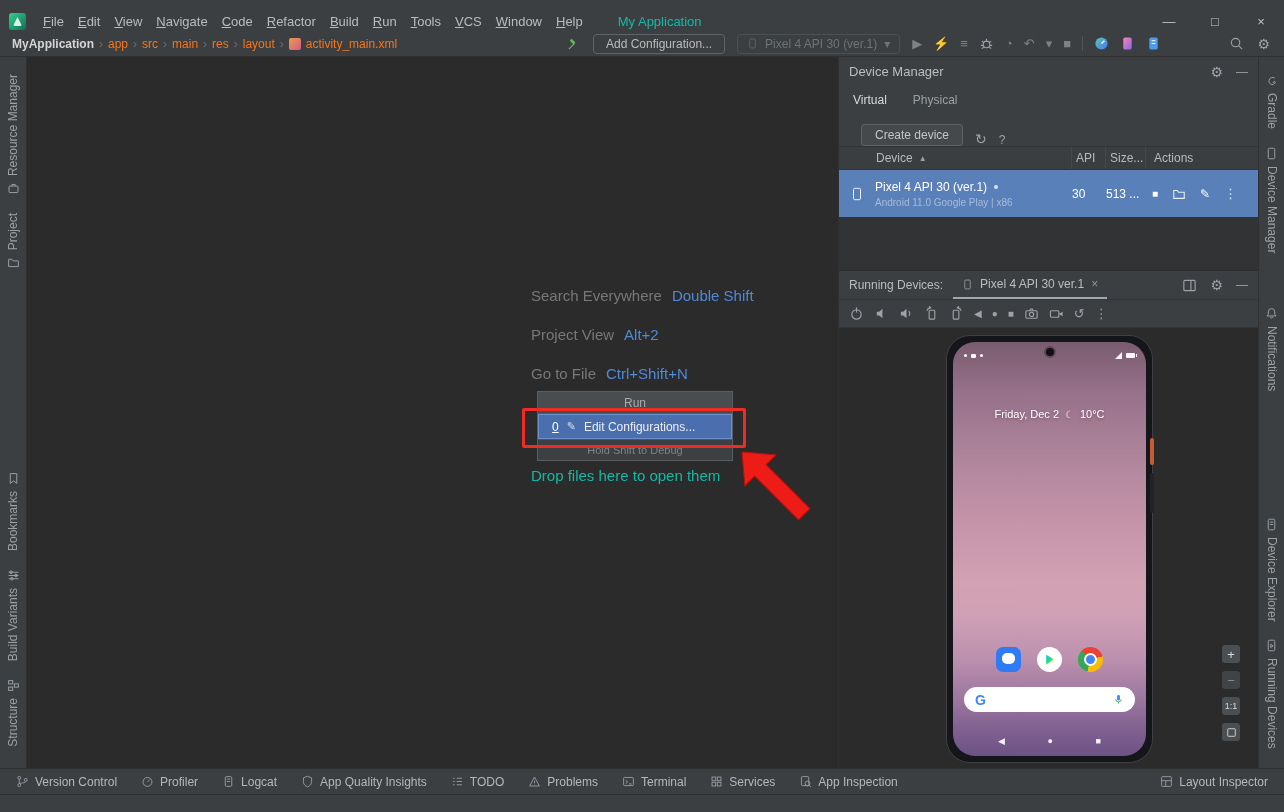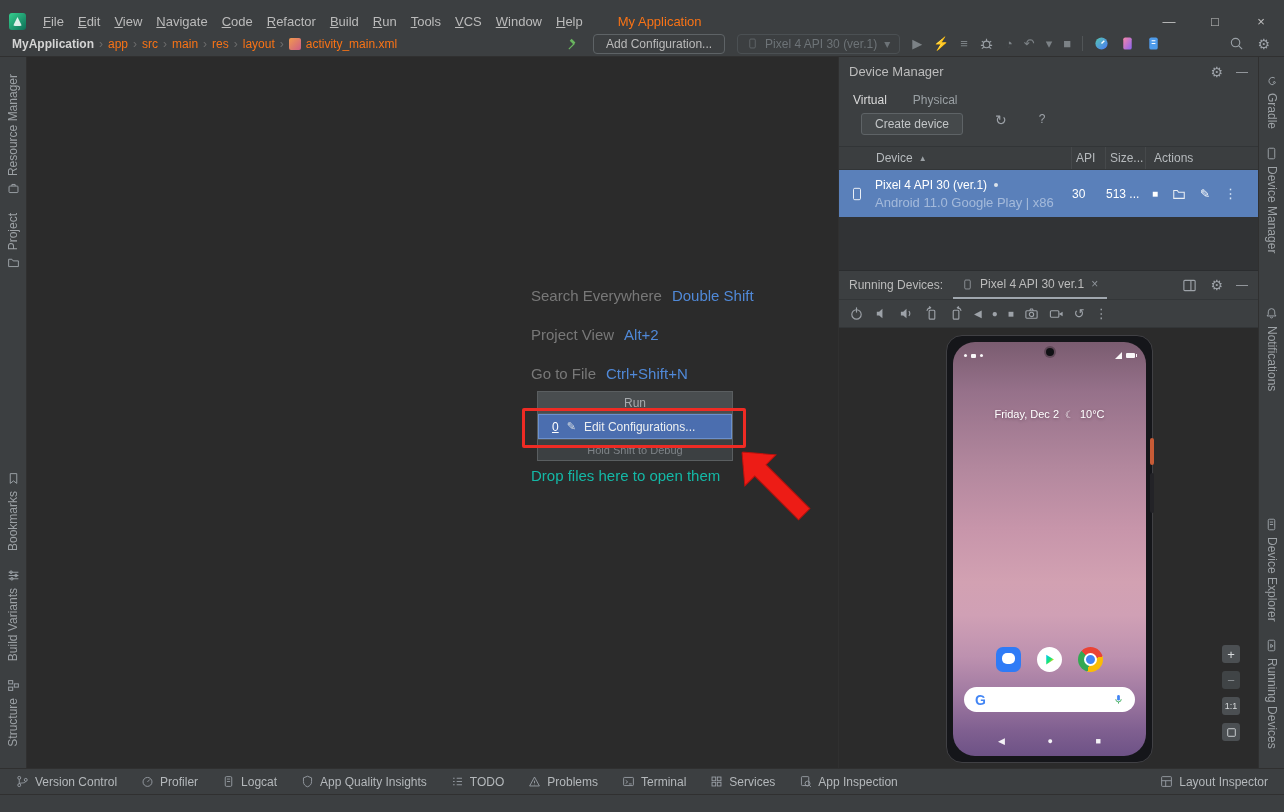--- a/index.html
+++ b/index.html
@@ -11,21 +11,21 @@
   
   .titlebar { position:absolute; top:0; left:0; right:0; height:44px; background:#3c3f41;
               display:flex; align-items:center; border-bottom:1px solid #303030; }
   .logo { width:17px; height:17px; margin:0 10px 0 9px; border-radius:3px;
           background:linear-gradient(135deg,#35d08e,#0e6e57); position:relative; }
   .logo::after { content:""; position:absolute; left:4px; top:4px; width:9px; height:9px;
                  border-radius:2px; background:rgba(255,255,255,.85);
                  clip-path:polygon(50% 0,100% 100%,0 100%); }
   .menu { display:inline-block; padding:0 7px; color:#bbbbbb; font-size:13px; line-height:30px; }
   .menu::first-letter { text-decoration:underline; }
-  .win-title { color:#f97316; margin-left:28px; font-size:13px; }
+  .win-title { color:#14b8a6; margin-left:28px; font-size:13px; }
   .win-controls { margin-left:auto; display:flex; height:30px; }
   .win-btn { width:46px; text-align:center; line-height:30px; font-size:13px; color:#c3c3c3; }
 
   
   .toolbar { position:absolute; top:30px; left:0; right:0; height:27px; background:#3c3f41;
              border-bottom:1px solid #303030; }
   .breadcrumbs { position:absolute; left:12px; top:0; height:27px; display:flex; align-items:center; }
   .crumb { color:#f97316; }
   .crumb.first { color:#d4d4d4; font-weight:bold; }
   .sep { color:#6b6b6b; margin:0 5px; }
@@ -71,52 +71,52 @@
                transform:rotate(45deg); transform-origin:0 25px; }
   .drop-hint { position:absolute; left:503px; top:410px; font-size:15px; color:#14b8a6;text-align:center; }
 
   
   .right-panel { position:absolute; left:838px; top:57px; width:420px; height:711px;
                  background:#3c3f41; border-left:1px solid #303030; display:flex; flex-direction:column; }
   .panel-icons { margin-left:auto; display:flex; gap:13px; color:#9aa0a6; align-items:center; padding-right:10px; }
   .dm-header { height:29px; display:flex; align-items:center; padding-left:10px; font-size:13px; color:#bcbcbc; }
   .dm-tabs { height:27px; display:flex; align-items:center; padding-left:14px; gap:26px; font-size:12px; }
   .tab-sel { color:#dadada; } .tab-dim { color:#9aa0a4; }
-  .dm-toolbar { height:33px; display:flex; align-items:flex-start; padding-left:22px; gap:32px; color:#9aa0a4; }
+  .dm-toolbar { height:33px; display:flex; align-items:flex-end; padding-left:22px; gap:12px; color:#9aa0a4; }
   .create-btn { border:1px solid #5e6366; background:#45494b; border-radius:3px; padding:3px 13px; color:#c3c6c8; font-size:12px; }
   .dm-thead { height:24px; background:#3b3e40; border-top:1px solid #323537; border-bottom:1px solid #323537;
               display:flex; align-items:center; font-size:12px; color:#b6babd; }
   .th-device { flex:1; padding-left:37px; display:flex; gap:6px; align-items:center; border-right:1px solid #46494b; height:100%; }
   .th-api { width:34px; padding-left:4px; border-right:1px solid #46494b; height:100%; display:flex; align-items:center; }
   .th-size { width:40px; padding-left:4px; border-right:1px solid #46494b; height:100%; display:flex; align-items:center; }
   .th-actions { width:112px; padding-left:8px; height:100%; display:flex; align-items:center; }
   .sort-ico { font-size:8px; color:#9aa0a4; }
   .dm-row { height:47px; background:#5a80ba; display:flex; align-items:center; color:#ffffff; }
   .row-icon { width:36px; display:flex; justify-content:center; }
   .row-main { flex:1; }
   .row-name { font-size:12px; display:flex; align-items:center; gap:7px; }
   .row-dot { width:4px; height:4px; background:#dbe2ea; border-radius:50%; }
-  .row-sub { font-size:13px; color:rgba(235,242,252,.5); margin-top:3px; }
+  .row-sub { font-size:10px; color:rgba(235,242,252,.5); margin-top:3px; }
   .row-api { width:34px; font-size:12px; }
   .row-size { width:40px; font-size:12px; }
   .row-actions { width:112px; display:flex; gap:14px; align-items:center; padding-left:6px; }
   .dm-body { height:53px; background:#313335; }
 
   .rd-header { height:29px; background:#3c3f41; border-top:1px solid #2b2d2f; display:flex; align-items:center; padding-left:10px; font-size:12px; }
   .rd-tab { margin-left:10px; height:100%; display:flex; align-items:center; gap:7px; padding:0 9px;
             border-bottom:2px solid #a0a7ae; color:#bcbcbc; }
   .rd-controls { height:28px; background:#3c3f41; border-top:1px solid #333638; display:flex; align-items:center; gap:10px; padding-left:10px; }
   .eico svg { width:15px; height:15px; stroke:#9da2a8; fill:none; stroke-width:1.2; display:block; }
   .eico .f { fill:#9da2a8; stroke:none; }
   .glyph { color:#9da2a8; font-size:12px; line-height:1; }
   .rd-body { flex:1; background:#2b2b2b; position:relative; border-top:1px solid #333638; }
 
   
   .phone { position:absolute; left:107px; top:7px; width:207px; height:428px; background:#15161a;
-           border:1px solid #404044; border-radius:16px; padding:6px; }
+           border:1px solid #404044; border-radius:24px; padding:6px; }
   .btn-power { position:absolute; right:-2px; top:102px; width:4px; height:27px; background:#c75b36; border-radius:2px; }
   .btn-vol   { position:absolute; right:-2px; top:137px; width:4px; height:40px; background:#232327; border-radius:2px; }
   .screen { position:relative; width:100%; height:100%; border-radius:22px; overflow:hidden;
             background:linear-gradient(180deg,#7a5c70 0%,#96718a 12%,#b2879d 30%,#c795aa 45%,
                         #d2a1b2 58%,#d0a0b5 66%,#bd91af 76%,#9d77a0 86%,#7f5f90 94%,#6d5286 100%); }
   .cam { position:absolute; top:6px; left:50%; transform:translateX(-50%); width:8px; height:8px;
          border-radius:50%; background:#101014; box-shadow:0 0 0 2px rgba(0,0,0,.25); }
   .pstat { position:absolute; top:10px; left:11px; right:11px; display:flex; justify-content:space-between; align-items:center; }
   .pstat-l, .pstat-r { display:flex; gap:4px; align-items:center; }
   .sdot { width:3px; height:3px; border-radius:50%; background:rgba(255,255,255,.95); }

